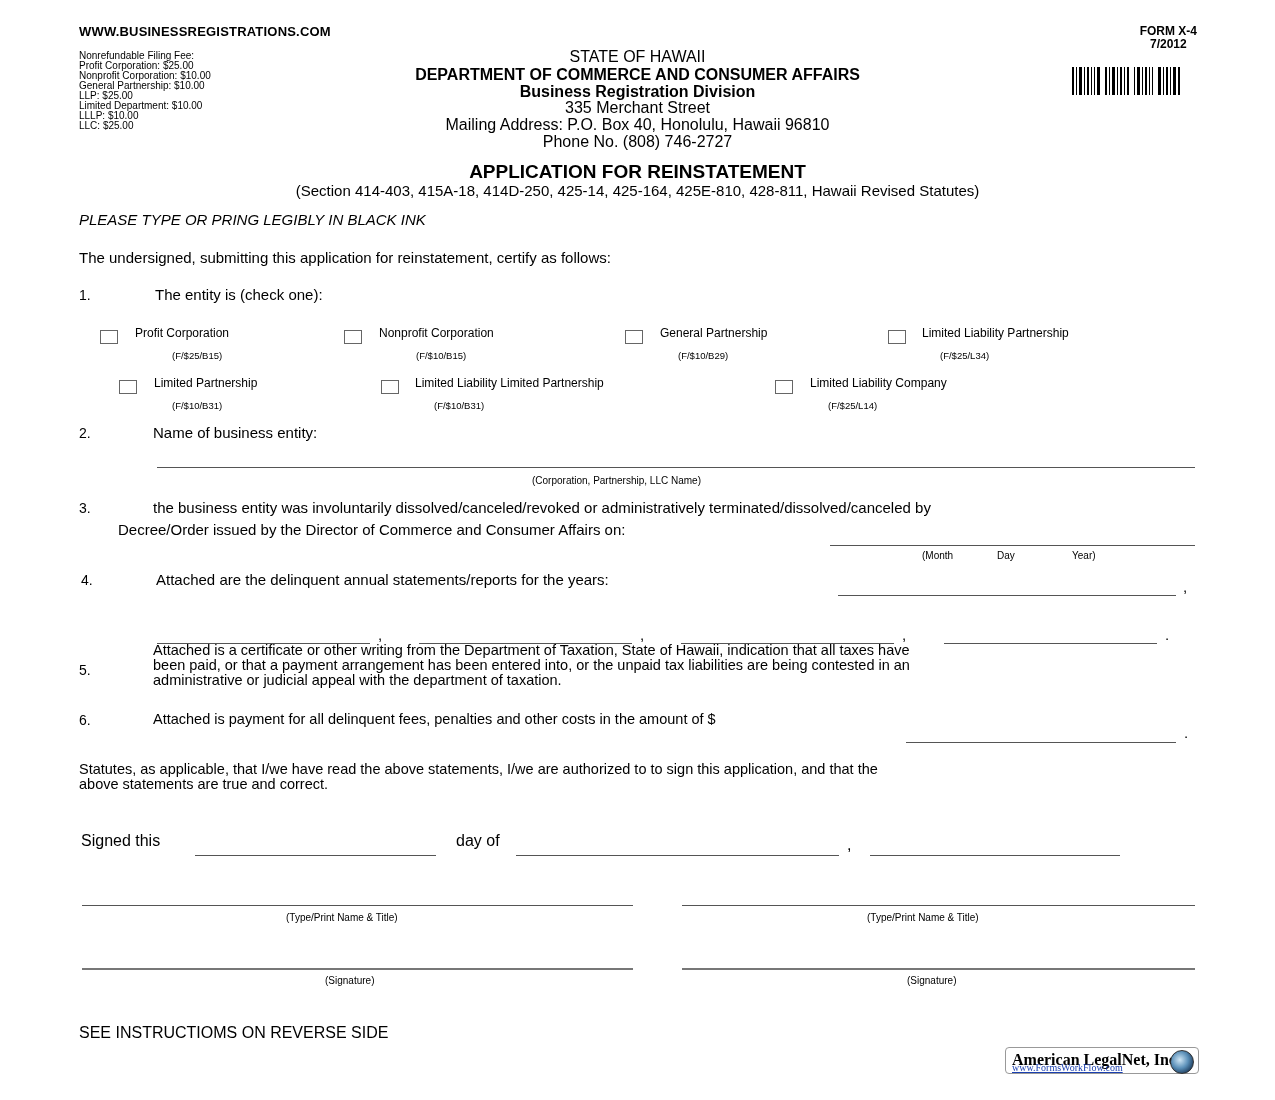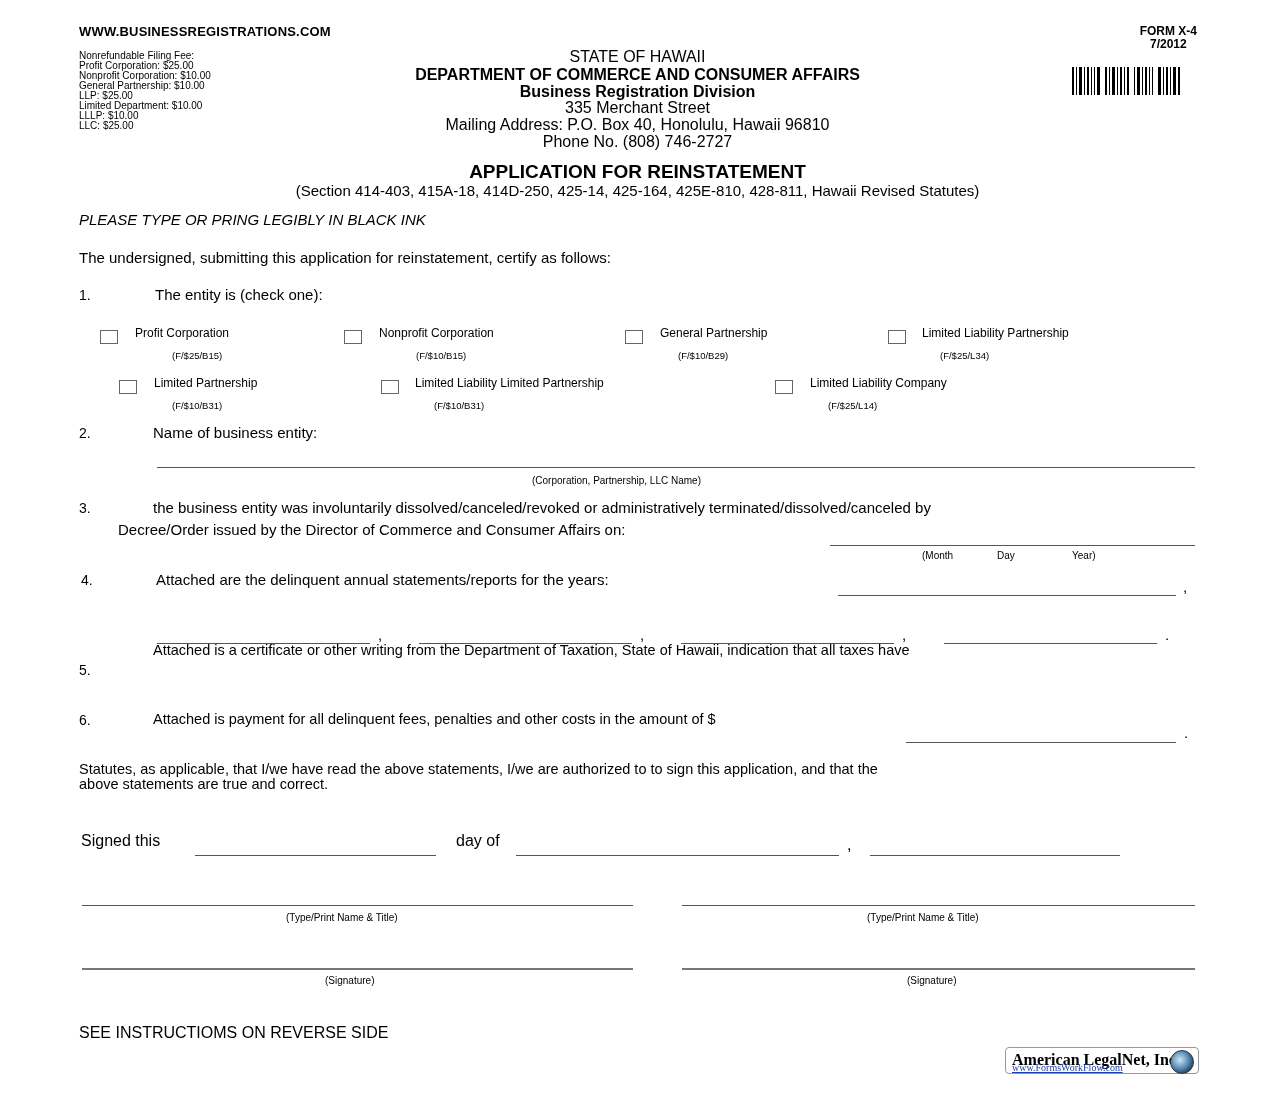--- a/index.html
+++ b/index.html
@@ -150,20 +150,22 @@
 <div class="line" style="left:419px;top:643px;width:213px;"></div>
 <div class="abs body15" style="left:640px;top:626px;">,</div>
 <div class="line" style="left:681px;top:643px;width:213px;"></div>
 <div class="abs body15" style="left:902px;top:626px;">,</div>
 <div class="line" style="left:944px;top:643px;width:213px;"></div>
 <div class="abs body15" style="left:1165px;top:626px;">.</div>
 
 <div class="abs num" style="left:79px;top:662px;">5.</div>
 <div class="para" style="left:153px;top:643px;">
   <div>Attached is a certificate or other writing from the Department of Taxation, State of Hawaii, indication that all taxes have</div>
+  <div>been paid, or that a payment arrangement has been entered into, or the unpaid tax liabilities are being contested in an</div>
+  <div>administrative or judicial appeal with the department of taxation.</div>
 </div>
 
 <div class="abs num" style="left:79px;top:712px;">6.</div>
 <div class="para" style="left:153px;top:712px;">Attached is payment for all delinquent fees, penalties and other costs in the amount of $</div>
 <div class="line" style="left:906px;top:742px;width:270px;"></div>
 <div class="abs body15" style="left:1184px;top:724px;">.</div>
 
 <div class="para" style="left:79px;top:762px;">
   <div>Statutes, as applicable, that I/we have read the above statements, I/we are authorized to to sign this application, and that the</div>
   <div>above statements are true and correct.</div>

